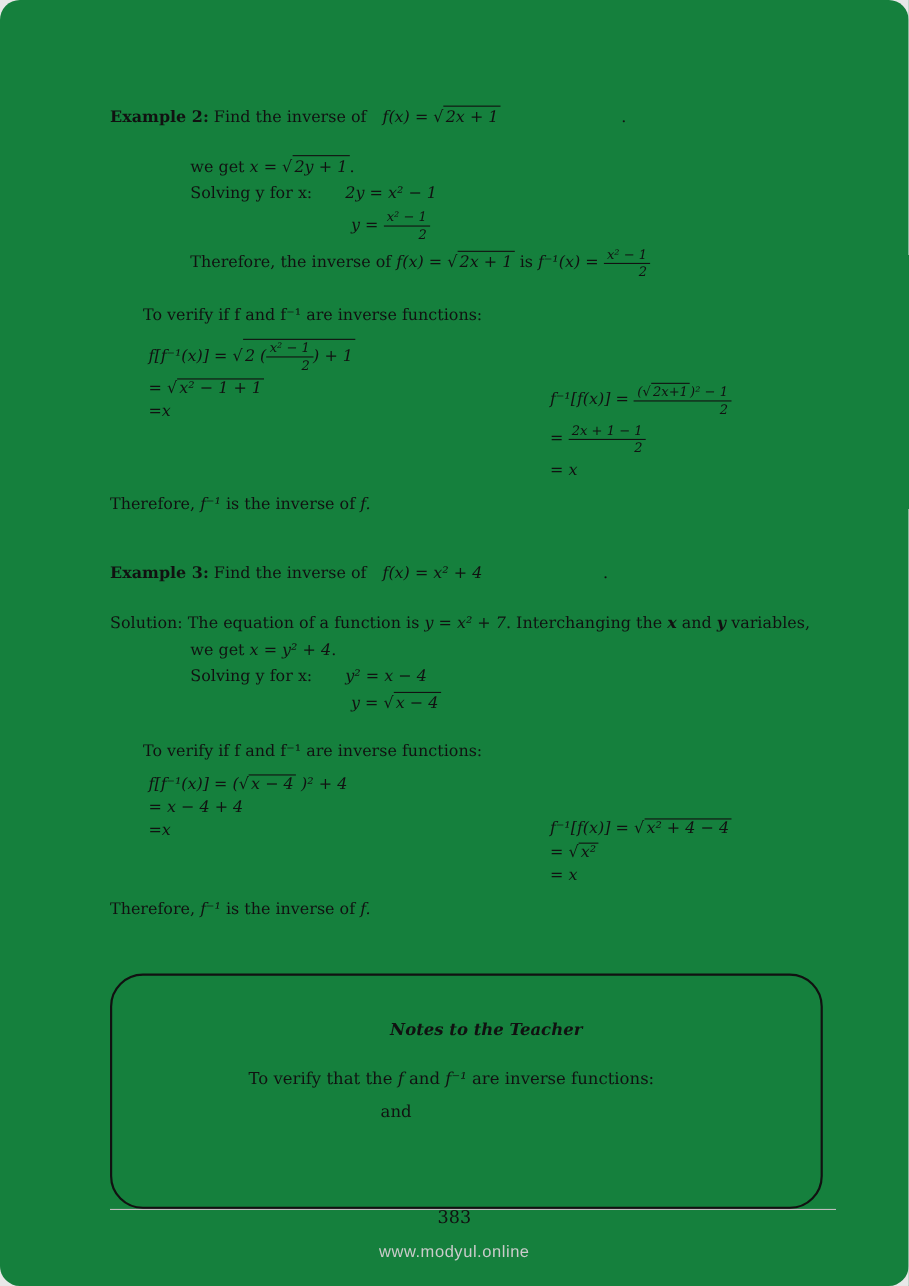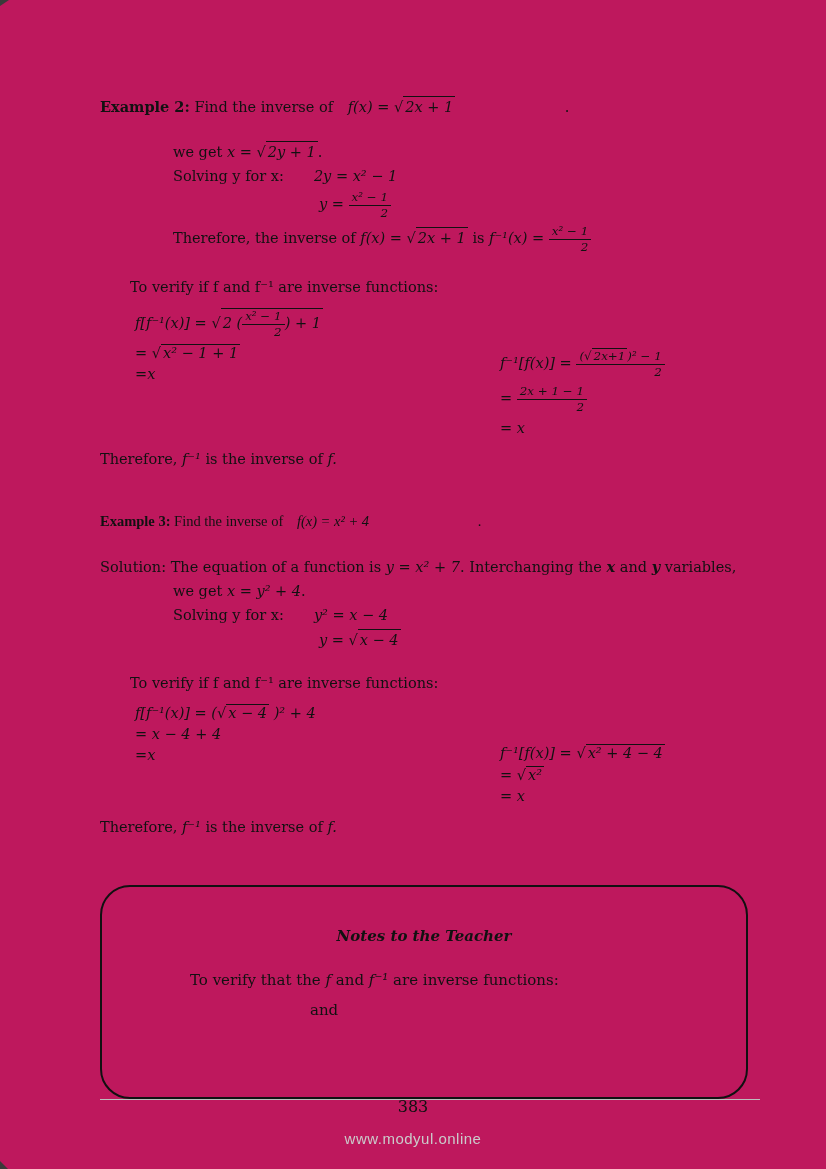--- a/index.html
+++ b/index.html
@@ -1,26 +1,27 @@
 <!DOCTYPE html>
 <html><head>
 <meta charset="utf-8">
 <style>
   html,body{margin:0;padding:0;background:#e8e8e8;}
   .page{
     position:relative;
     width:826px;height:1169px;
     margin:0 auto;
-    background:#be185d;
+    background:#15803d;
     font-family:"DejaVu Serif","Liberation Serif",serif;
     font-size:14.5px;
     color:#111;
     box-sizing:border-box;
     padding:96px 66px 0 100px;
     overflow:hidden;
+    border-radius:18px;
   }
   .bold{font-weight:bold;}
   .mi{font-style:italic;}
   .bi{font-weight:bold;font-style:italic;}
   .line{margin:3px 0;line-height:1.45;}
   .ex-heading{margin:0;line-height:1.4;}
   .math-gap{margin-left:10px;}
   .trail-dot{margin-left:105px;}
   .sol{margin-top:24px;}
   .sol-indent{margin-left:73px;}
@@ -32,30 +33,31 @@
   .sqrt{white-space:nowrap;}
   .rsign{display:inline-block;}
   .vinc{display:inline-block;border-top:1px solid #111;padding:0 2px;}
   .verify-heading{margin:24px 0 8px 30px;}
   .verify-row{display:flex;margin-left:35px;}
   .vcol-left{width:365px;flex:none;}
   .vcol-right{flex:1;margin-top:40px;}
   .vsub{margin-left:72px;}
   .vline{margin:5px 0;}
   .conclusion{margin-top:10px;}
-  .ex3-heading{margin-top:44px;font-family:Liberation Serif, serif;}
+  .ex3-heading{margin-top:44px;}
   .notes-box{
     margin-top:50px;
     margin-right:12px;
     height:214px;
     border:2px solid #111;
     border-radius:30px;
     box-sizing:border-box;
     padding-top:40px;
     font-size:15px;
+    padding-left:36px;
   }
   .notes-title{text-align:center;font-weight:bold;font-style:italic;margin:0 0 24px 0;}
   .notes-p{margin:0 0 26px 88px;line-height:1.5;}
   .notes-and{margin:-16px 0 0 208px;}
   .footer{position:absolute;left:0;right:0;bottom:22px;text-align:center;}
   .footer-page{font-size:16px;color:#111;margin-bottom:14px;}
   .footer-site{font-family:"Liberation Sans","DejaVu Sans",sans-serif;font-size:15px;color:#cbcbcb;letter-spacing:0.5px;}
   .artifact{position:absolute;background:#3a3a3a;}
   .artifact-tl{left:0;top:0;width:9px;height:6px;clip-path:polygon(0 0,100% 0,0 100%);}
   .artifact-bl{left:0;bottom:0;width:8px;height:8px;clip-path:polygon(0 0,0 100%,100% 100%);}

